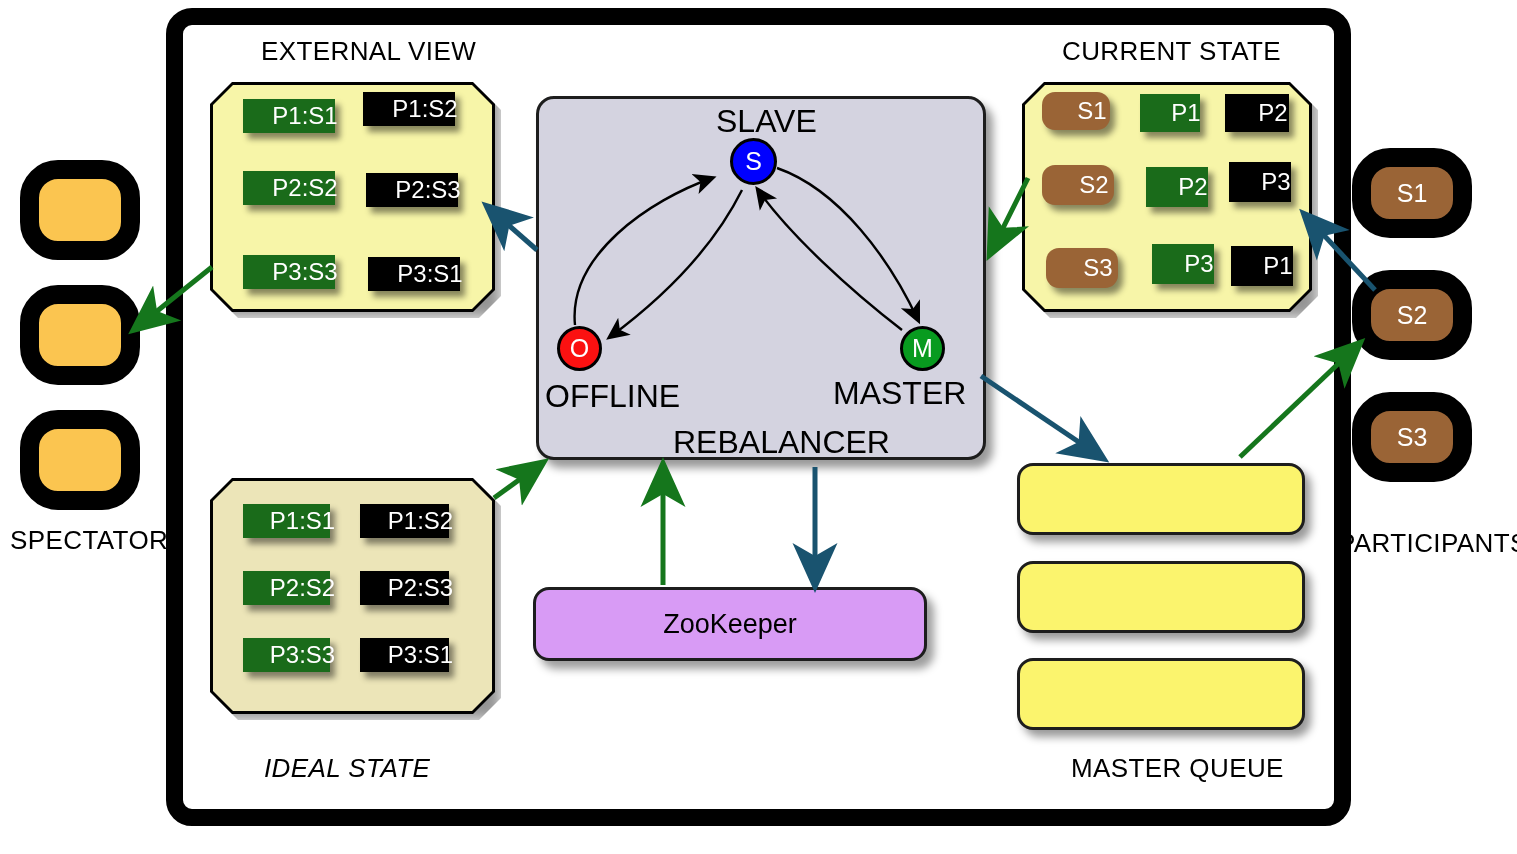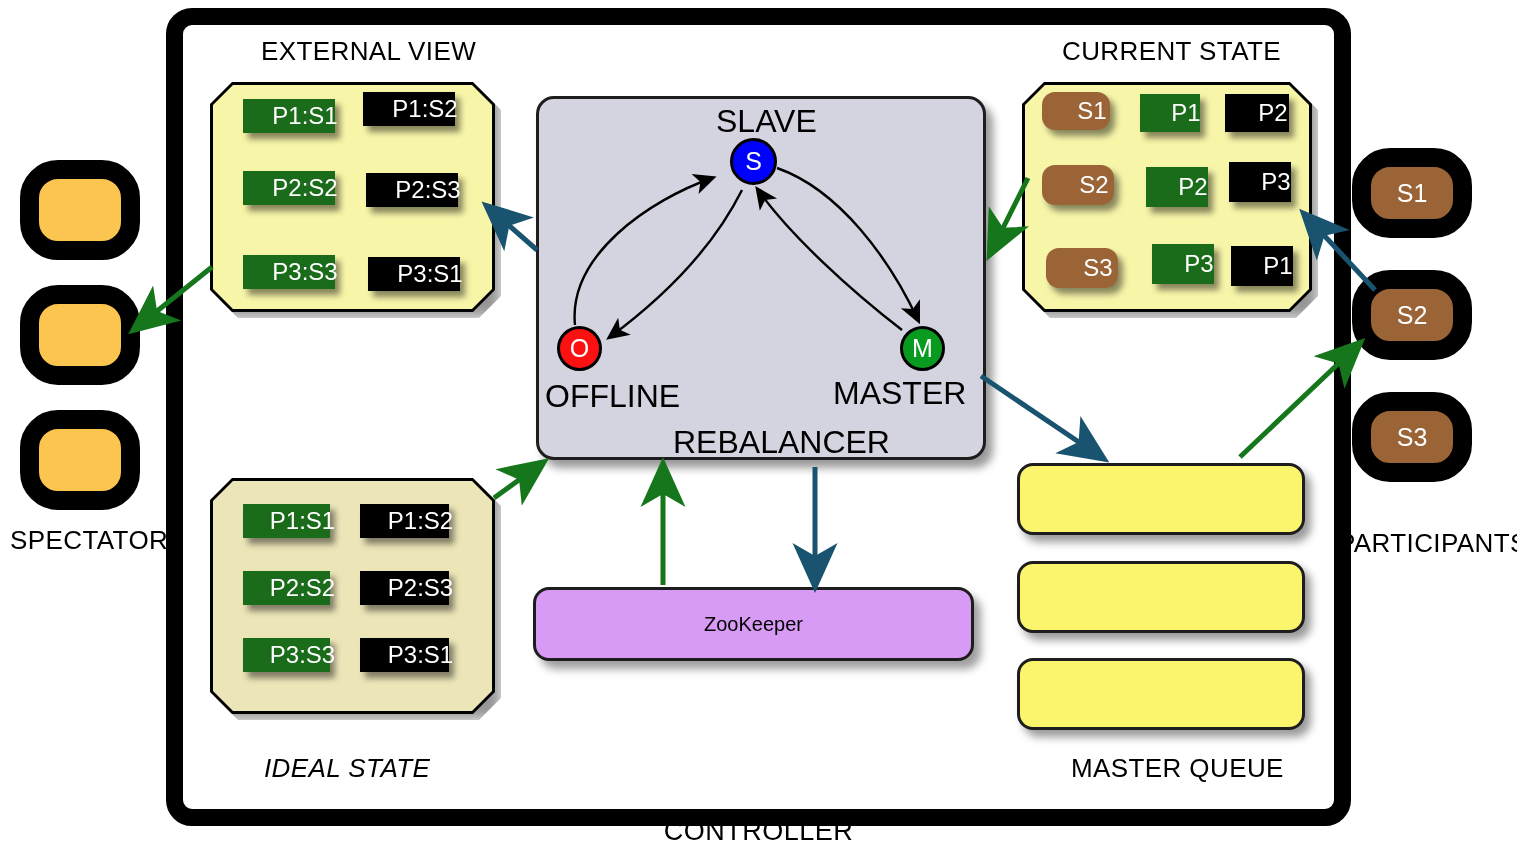--- a/index.html
+++ b/index.html
@@ -55,24 +55,24 @@
   }
   .node{
     position:absolute;border-radius:50%;border:3px solid #000;
     display:flex;align-items:center;justify-content:center;
     color:#fff;font-size:25px;box-sizing:border-box;
   }
   .node-label{position:absolute;font-size:32px;color:#000;white-space:nowrap;}
 
   
   .zookeeper{
-    position:absolute;left:533px;top:587px;width:441px;height:74px;
+    position:absolute;left:533px;top:587px;width:394px;height:74px;
     background:#d89bf5;border:3px solid #1d1d1d;border-radius:16px;
     display:flex;align-items:center;justify-content:center;
-    font-size:20px;color:#000;box-sizing:border-box;
+    font-size:27px;color:#000;box-sizing:border-box;
     box-shadow:7px 8px 8px rgba(0,0,0,.38);
   }
 
   
   .mq-item{
     position:absolute;left:1017px;width:288px;height:72px;
     background:#fbf46d;border:3px solid #1d1d1d;border-radius:16px;
     box-sizing:border-box;box-shadow:6px 7px 9px rgba(0,0,0,.40);
   }
 
@@ -209,21 +209,20 @@
 
   <div class="zookeeper">
     <span>ZooKeeper</span>
   </div>
 
   <div class="mq-item" style="top:463px;"></div>
   <div class="mq-item" style="top:561px;"></div>
   <div class="mq-item" style="top:658px;"></div>
   <div class="caption" style="left:1071px;top:753px;">MASTER QUEUE</div>
 
-  <div class="controller-label">CONTROLLER</div>
 
   <svg class="arrows" viewBox="0 0 1517 854">
     <defs>
       <marker id="mk-blue" markerWidth="11" markerHeight="11" refX="8" refY="5.5" orient="auto" markerUnits="strokeWidth">
         <path d="M0,1 L10,5.5 L0,10 L2.6,5.5 Z" fill="#19536f"></path>
       </marker>
       <marker id="mk-green" markerWidth="11" markerHeight="11" refX="8" refY="5.5" orient="auto" markerUnits="strokeWidth">
         <path d="M0,1 L10,5.5 L0,10 L2.6,5.5 Z" fill="#15761c"></path>
       </marker>
       <marker id="mk-blk" markerWidth="10" markerHeight="10" refX="7.5" refY="5" orient="auto" markerUnits="strokeWidth">

